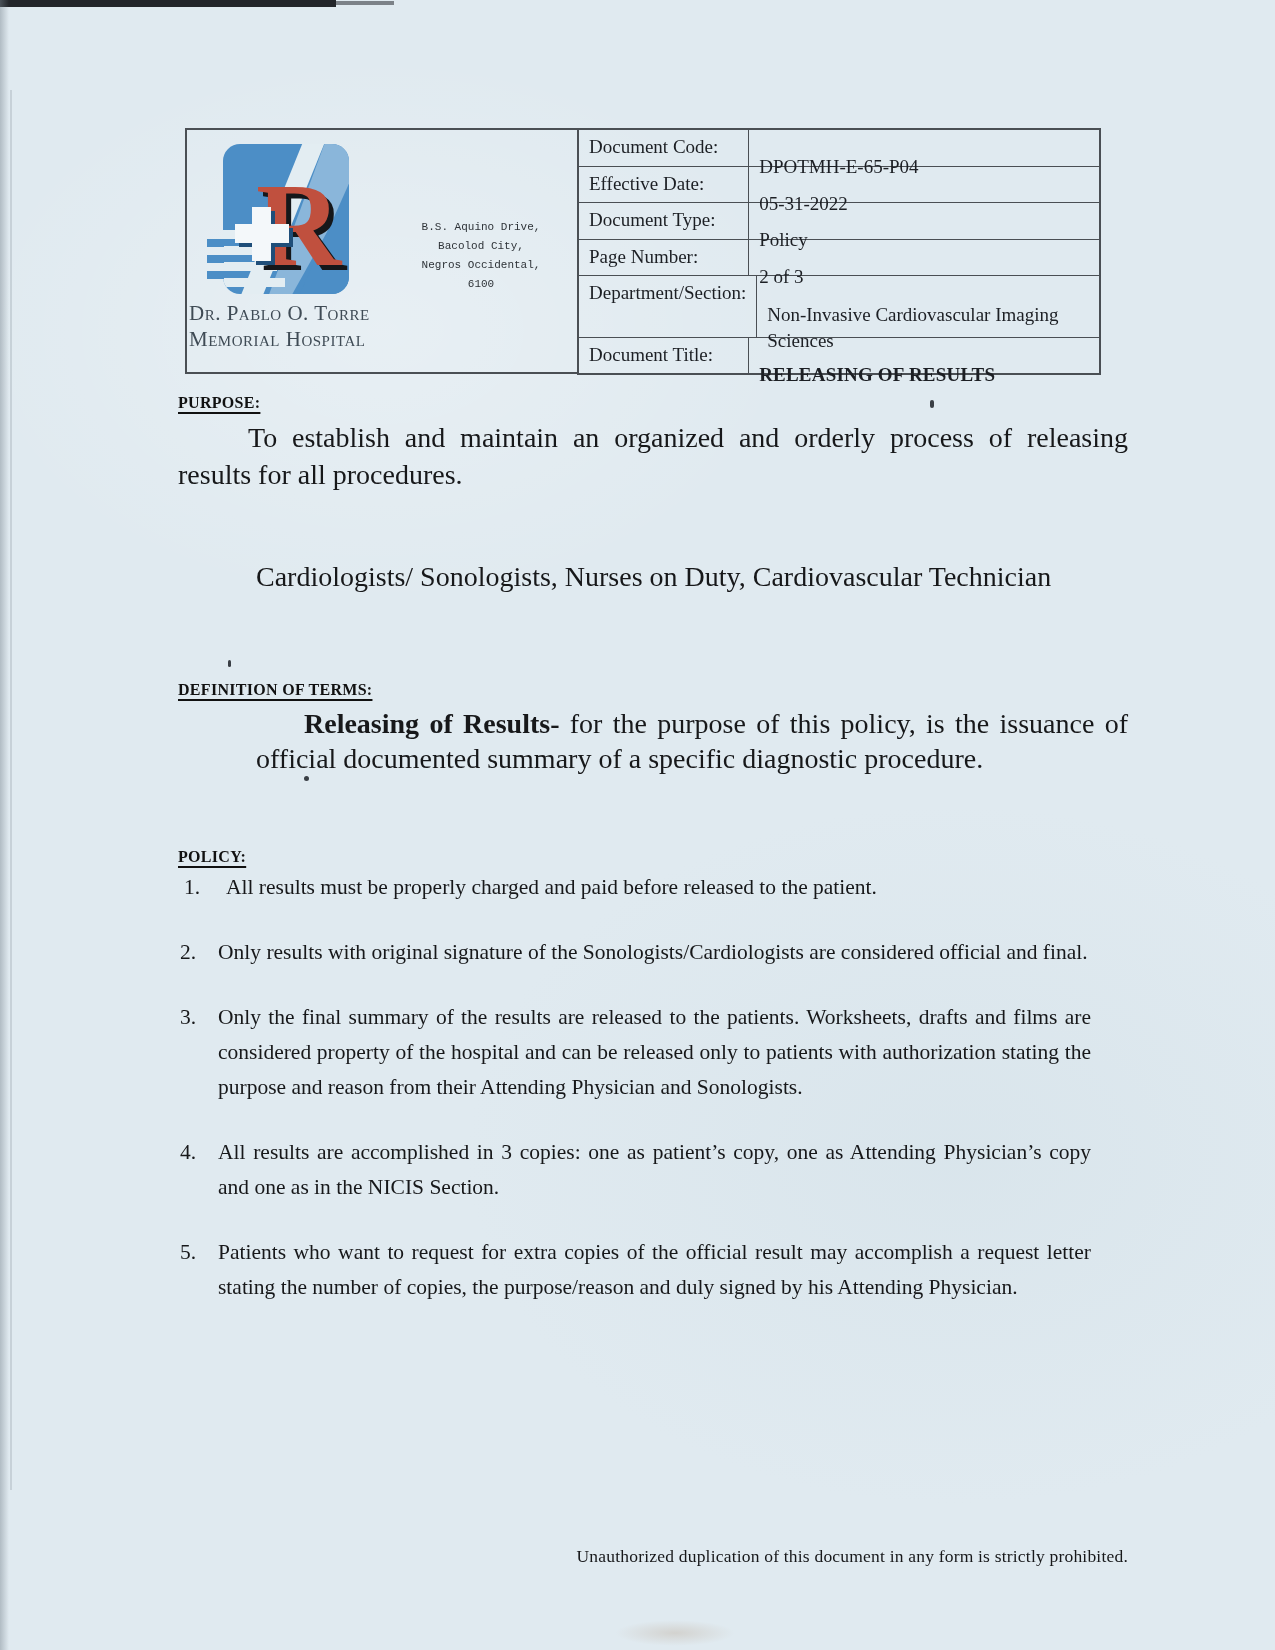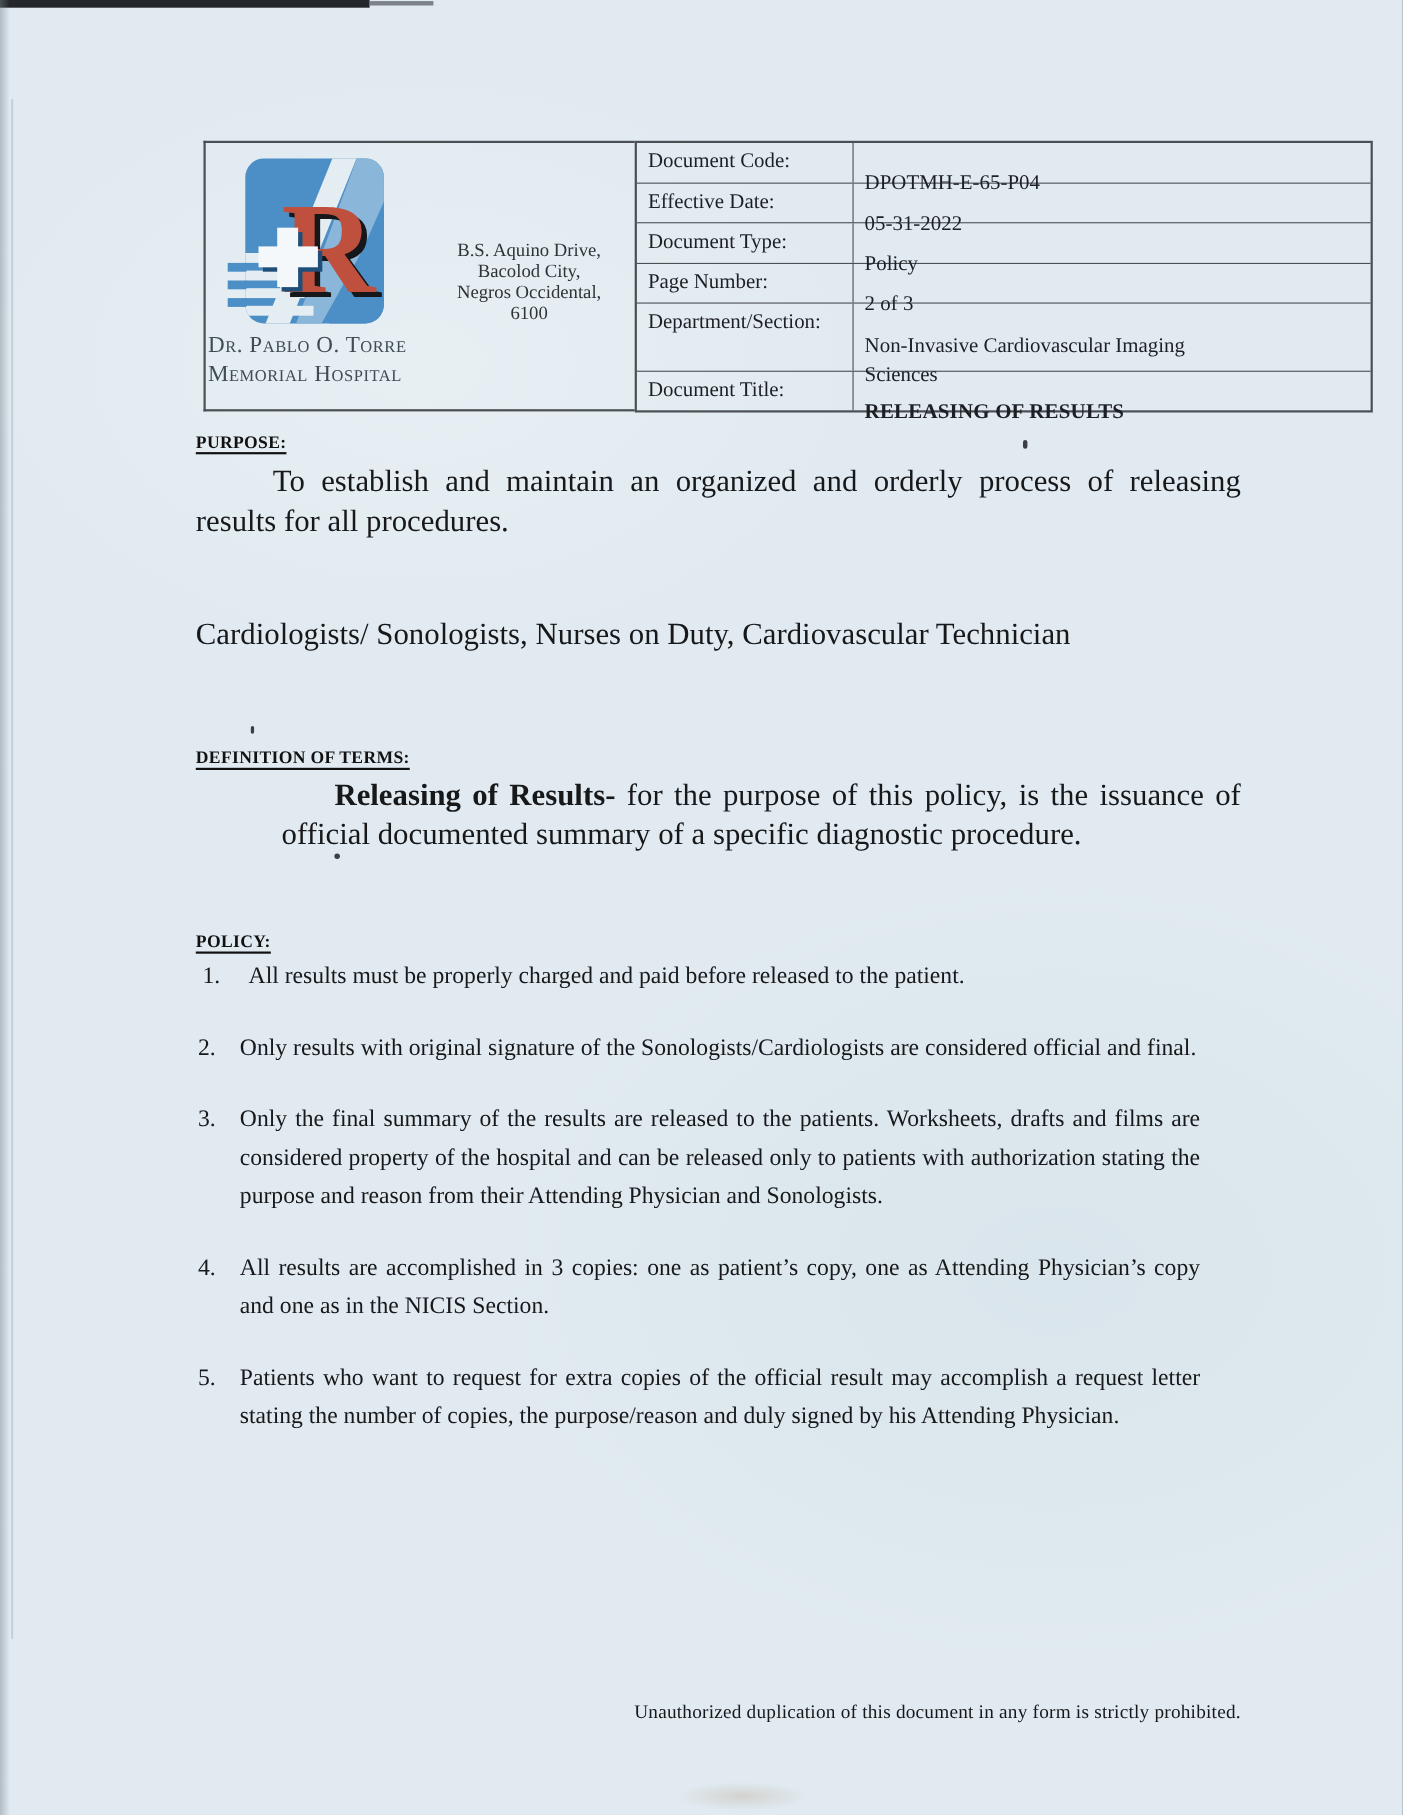--- a/index.html
+++ b/index.html
@@ -32,24 +32,24 @@
     border:2px solid #4a4f54;border-right:none;position:relative;
   }
   .logo-art{position:absolute;left:18px;top:12px;}
   .hospital-name{
     position:absolute;left:2px;top:170px;width:212px;text-align:left;
     font-variant:small-caps;font-size:21px;line-height:26px;color:#3f4b55;
     letter-spacing:.5px;
   }
   .address{
     position:absolute;left:208px;top:88px;width:172px;text-align:center;
-    font-size:17px;line-height:19px;color:#2e3338;
+    font-size:11px;line-height:19px;color:#2e3338;font-family:Liberation Mono, monospace;
   }
   .info-table{
-    box-sizing:border-box;width:671px;
+    box-sizing:border-box;width:524px;
     border:2px solid #4a4f54;background:transparent;
   }
   .trow{display:flex;box-sizing:border-box;border-bottom:1px solid #4a4f54;}
   .trow:last-child{border-bottom:none;}
   .tcell{box-sizing:border-box;padding:6px 10px 0 10px;font-size:19px;color:#1c1f24;}
   .tlabel{width:197px;border-right:1px solid #4a4f54;}
   .tvalue{width:409px;margin-top:20px;}
   .h37{height:37px}.h36{height:36px}.h62{height:62px}.h35{height:35px}
   .narrow-value span{display:inline-block;max-width:330px;line-height:26px;}
   .bold-value{font-weight:bold;letter-spacing:.2px;}
@@ -57,21 +57,21 @@
   
   .section{position:absolute;left:178px;width:950px;}
   .sec-heading{
     font-weight:bold;font-size:16px;letter-spacing:.3px;color:#111;
     text-decoration:underline;text-underline-offset:4px;text-decoration-thickness:2px;
     margin:0 0 7px 0;
   }
   .body-text{font-size:28px;line-height:37px;color:#17181a;}
   .justify{text-align:justify;}
   .purpose-para{text-indent:70px;}
-  .level-body{}
+  .level-body{margin-left:78px;}
   .def-body{margin-left:78px;line-height:35px;}
   .def-term{font-weight:bold;margin-left:48px;}
 
   .policy-item{display:flex;margin-bottom:30px;}
   .policy-num{width:38px;flex:none;text-align:left;padding-left:2px;
     font-size:21.5px;line-height:35px;color:#17181a;}
   .policy-text{width:873px;font-size:21.5px;line-height:35px;text-align:justify;color:#17181a;}
   .policy-item.first .policy-num{padding-left:6px;width:42px;}
   .policy-item.first .policy-text{text-align:left;}
 

